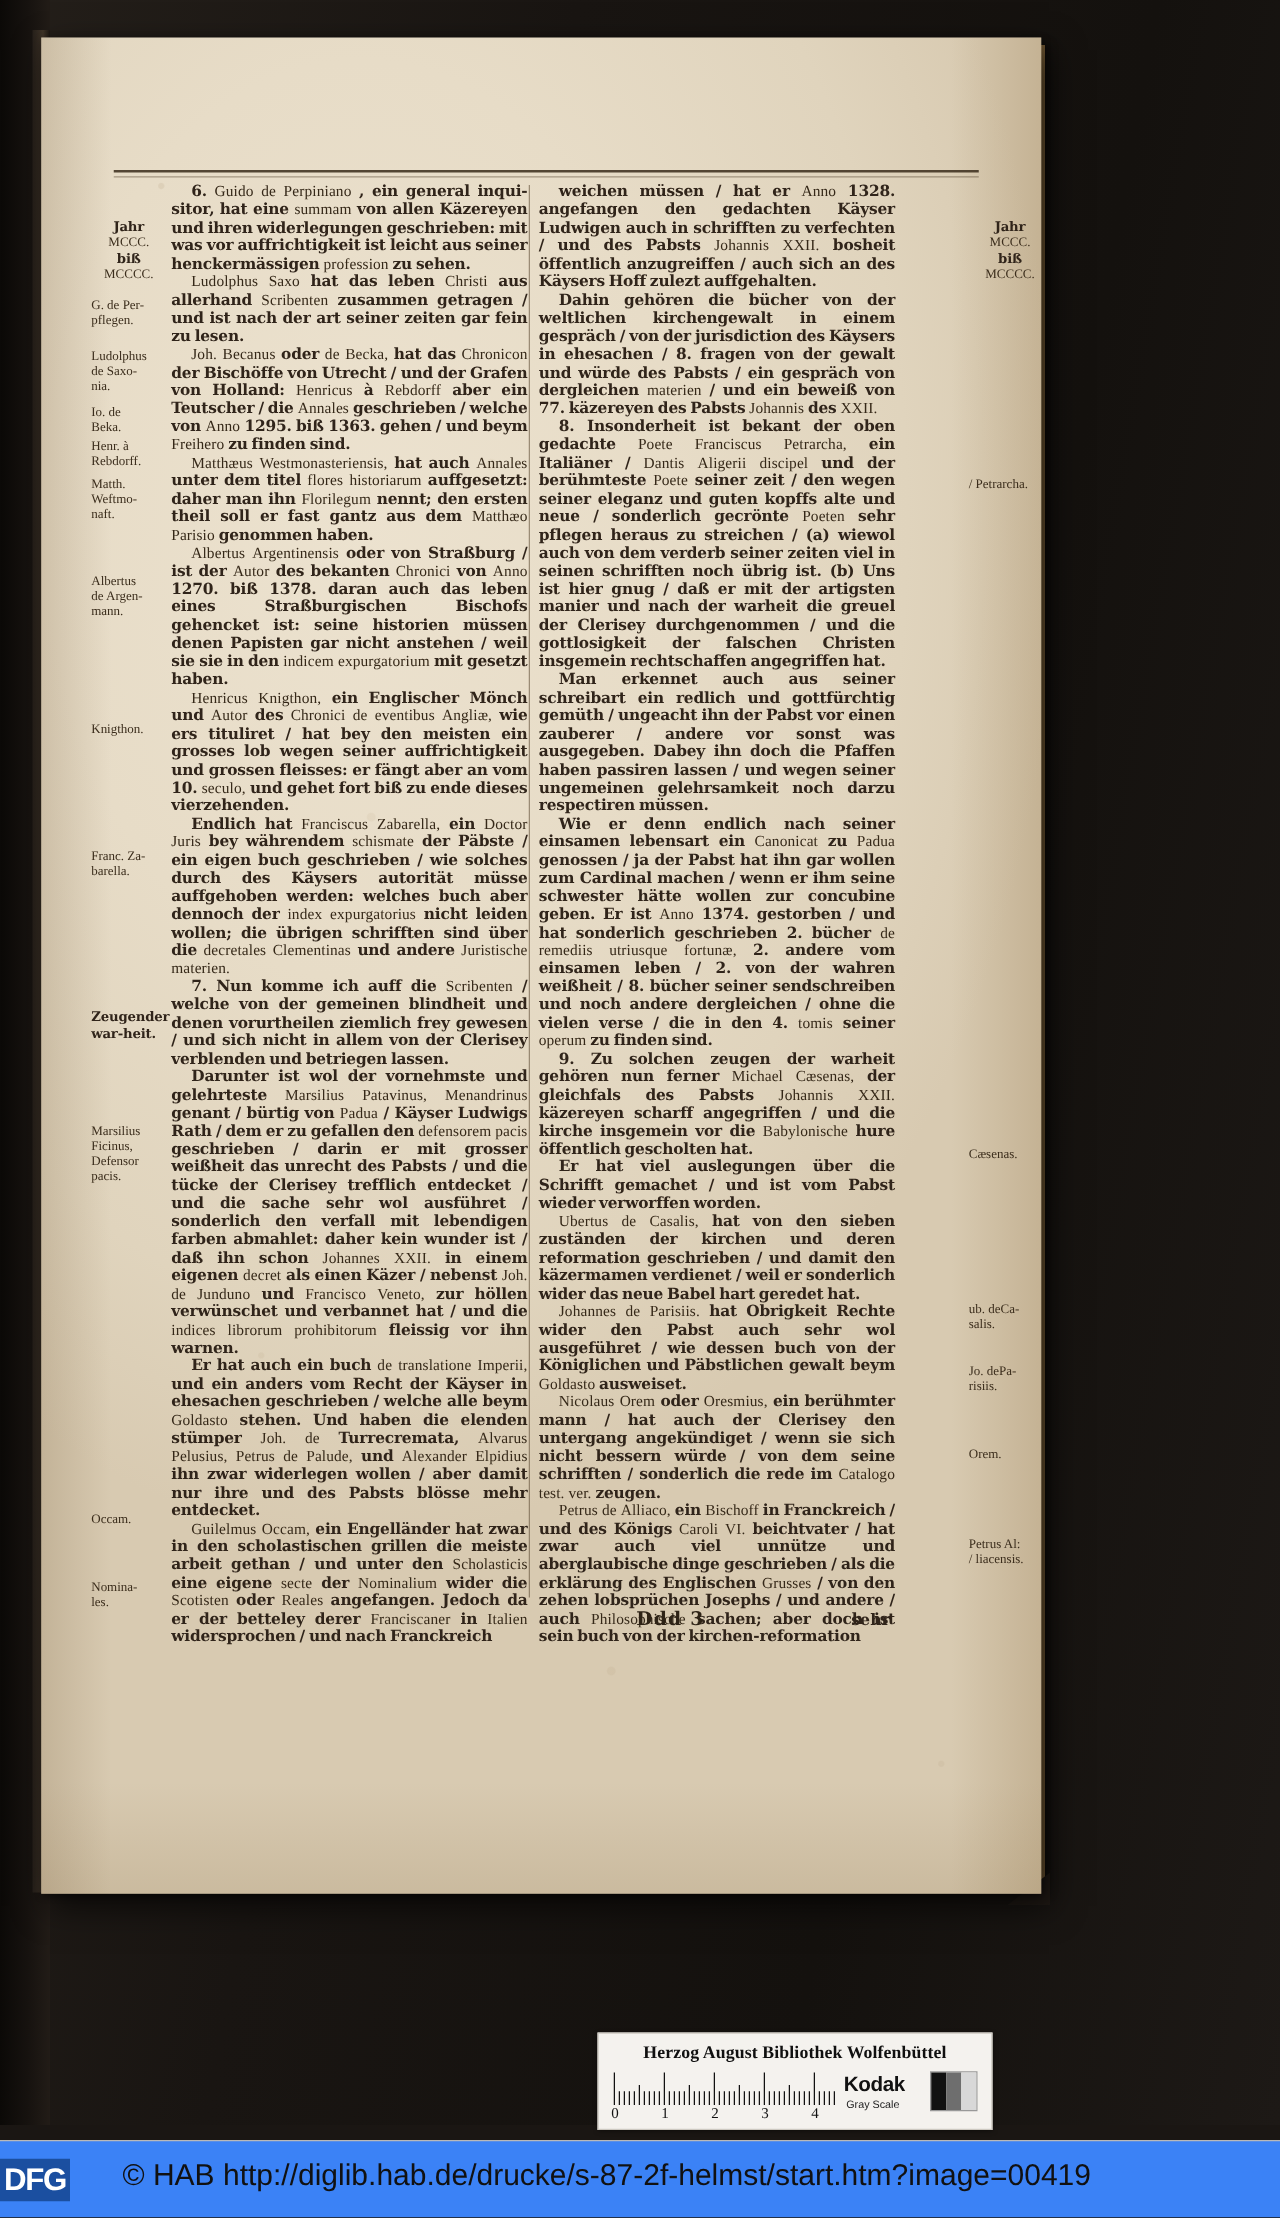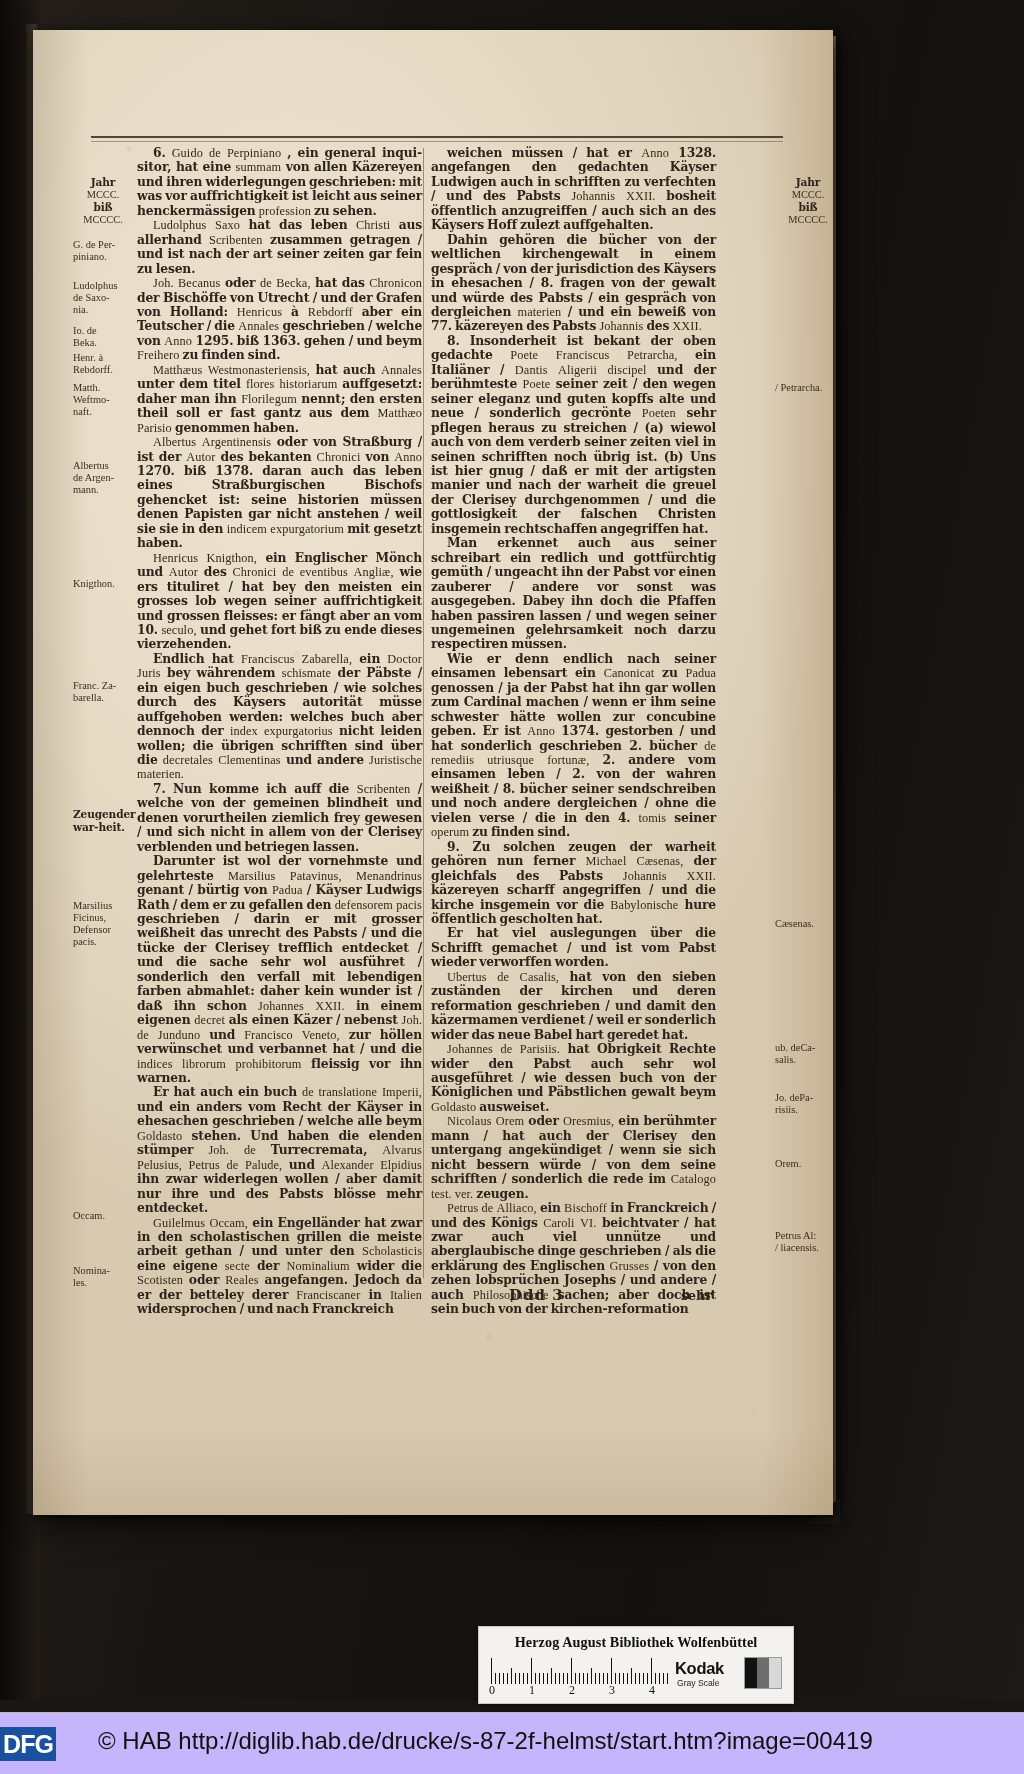--- a/index.html
+++ b/index.html
@@ -216,21 +216,21 @@
   }
   #grayscale-patch {
     position:absolute; left:265px; top:30px; width:38px; height:32px;
     border:1px solid #999; display:flex;
   }
   #grayscale-patch i { display:block; height:100%; }
 
   
   #footer-bar {
     position:absolute; left:0; top:1712px; width:1024px; height:62px;
-    background:#c4b5fd;
+    background:#3b82f6;
     border-top:1px solid #b9b9b9;
   }
   #dfg-logo {
     position:absolute; left:0; top:14px;
     width:56px; height:34px;
     background:#1b4fa0;
     color:#ffffff;
     font-family:"Liberation Sans", sans-serif;
     font-weight:700; font-size:25px;
     letter-spacing:-1px;
@@ -290,21 +290,21 @@
       </div>
 
 
     <div id="signature-mark">Ddd 3</div>
     <div id="catchword">sehr</div>
 
     <div id="margins-layer">
         <div class="marg left center-ish" style="top: 146px;"><div class="fr">Jahr</div><div>MCCC.</div><div class="fr">biß</div><div>MCCCC.</div></div>
         <div class="marg left" style="top: 209px;">
           <div>G. de Per-</div>
-          <div>piniano.</div>
+          <div>pflegen.</div>
         </div>
         <div class="marg left" style="top: 250px;">
           <div>Ludolphus</div>
           <div>de Saxo-</div>
           <div>nia.</div>
         </div>
         <div class="marg left" style="top: 295px;">
           <div>Io. de</div>
           <div>Beka.</div>
         </div>

